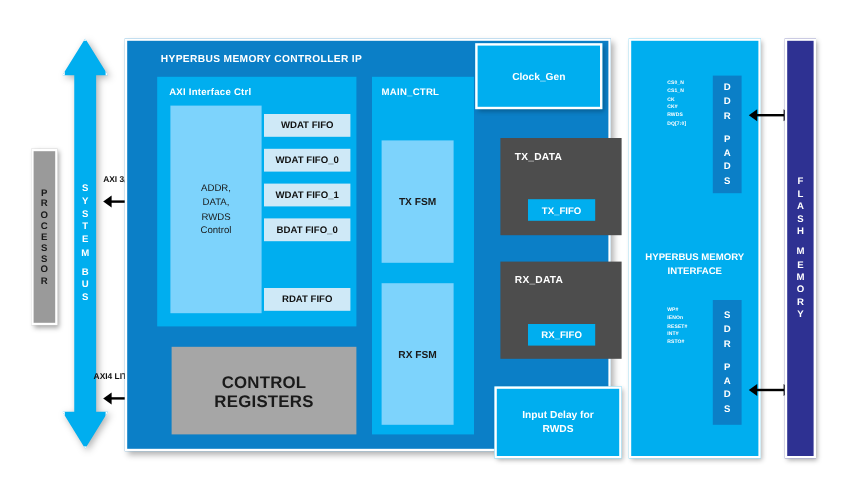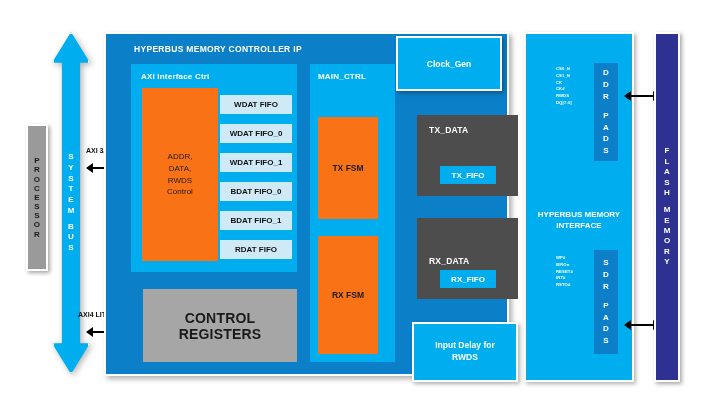--- a/index.html
+++ b/index.html
@@ -50,21 +50,21 @@
   .ip-title{
     position:absolute;left:28px;top:10px;
     color:#ffffff;font-size:8.5px;font-weight:bold;letter-spacing:.3px;
   }
 
   
   .cyan{background:#00aeef;}
   .cyan-title{
     color:#ffffff;font-size:8px;font-weight:bold;letter-spacing:.2px;
   }
-  .white-box{background:#f97316;color:#1a1a1a;}
+  .white-box{background:#7dd3fc;color:#1a1a1a;}
 
   .fifo{
     background:#cfe9f7;color:#111111;
     font-size:8px;font-weight:bold;
   }
 
   .gray-box{
     background:#a6a6a6;color:#1a1a1a;
     font-size:14px;font-weight:bold;letter-spacing:.2px;
   }
@@ -173,40 +173,39 @@
     <span>ADDR,</span>
     <span>DATA,</span>
     <span>RWDS</span>
     <span>Control</span>
   </div>
 
   <div class="abs fifo ctr" style="left:220px;top:95px;width:72px;height:19px;">WDAT FIFO</div>
   <div class="abs fifo ctr" style="left:220px;top:124px;width:72px;height:19px;">WDAT FIFO_0</div>
   <div class="abs fifo ctr" style="left:220px;top:153px;width:72px;height:19px;">WDAT FIFO_1</div>
   <div class="abs fifo ctr" style="left:220px;top:182px;width:72px;height:19px;">BDAT FIFO_0</div>
-  <div class="abs fifo ctr" style="left:220px;top:211px;width:72px;height:19px;">BDAT FIFO_1</div>
   <div class="abs fifo ctr" style="left:220px;top:240px;width:72px;height:19px;">RDAT FIFO</div>
 
   <div class="abs gray-box ctr" style="left:143px;top:289px;width:154px;height:73px;">CONTROL REGISTERS</div>
 
   <div class="abs cyan" style="left:310px;top:64px;width:85px;height:298px;">
     <div class="abs cyan-title" style="left:8px;top:8px;">MAIN_CTRL</div>
   </div>
   <div class="abs white-box ctr" style="left:318px;top:117px;width:60px;height:102px;font-size:8.5px;font-weight:bold;">TX FSM</div>
   <div class="abs white-box ctr" style="left:318px;top:236px;width:60px;height:118px;font-size:8.5px;font-weight:bold;">RX FSM</div>
 
   <div class="abs cyan framed ctr" style="left:396px;top:36px;width:106px;height:55px;color:#ffffff;font-size:8.5px;font-weight:bold;">Clock_Gen</div>
 
   <div class="abs dark-box" style="left:417px;top:115px;width:101px;height:81px;">
     <div class="abs" style="left:12px;top:10px;">TX_DATA</div>
   </div>
   <div class="abs cyan ctr" style="left:440px;top:166px;width:56px;height:18px;color:#ffffff;font-size:8px;font-weight:bold;">TX_FIFO</div>
 
   <div class="abs dark-box" style="left:417px;top:218px;width:101px;height:81px;">
-    <div class="abs" style="left:12px;top:10px;margin-top:28px;">RX_DATA</div>
+    <div class="abs" style="left:12px;top:10px;">RX_DATA</div>
   </div>
   <div class="abs cyan ctr" style="left:440px;top:270px;width:56px;height:18px;color:#ffffff;font-size:8px;font-weight:bold;">RX_FIFO</div>
 
   <div class="abs cyan framed vert" style="left:412px;top:322px;width:106px;height:60px;color:#ffffff;font-size:8.5px;font-weight:bold;line-height:1.4;">
     <span>Input Delay for</span>
     <span>RWDS</span>
   </div>
 
   <div class="abs cyan framed" style="left:524px;top:32px;width:110px;height:350px;">
     <div class="abs vert" style="left:0;top:160px;width:106px;color:#ffffff;font-size:8px;font-weight:bold;line-height:1.35;margin-top:16px;">

